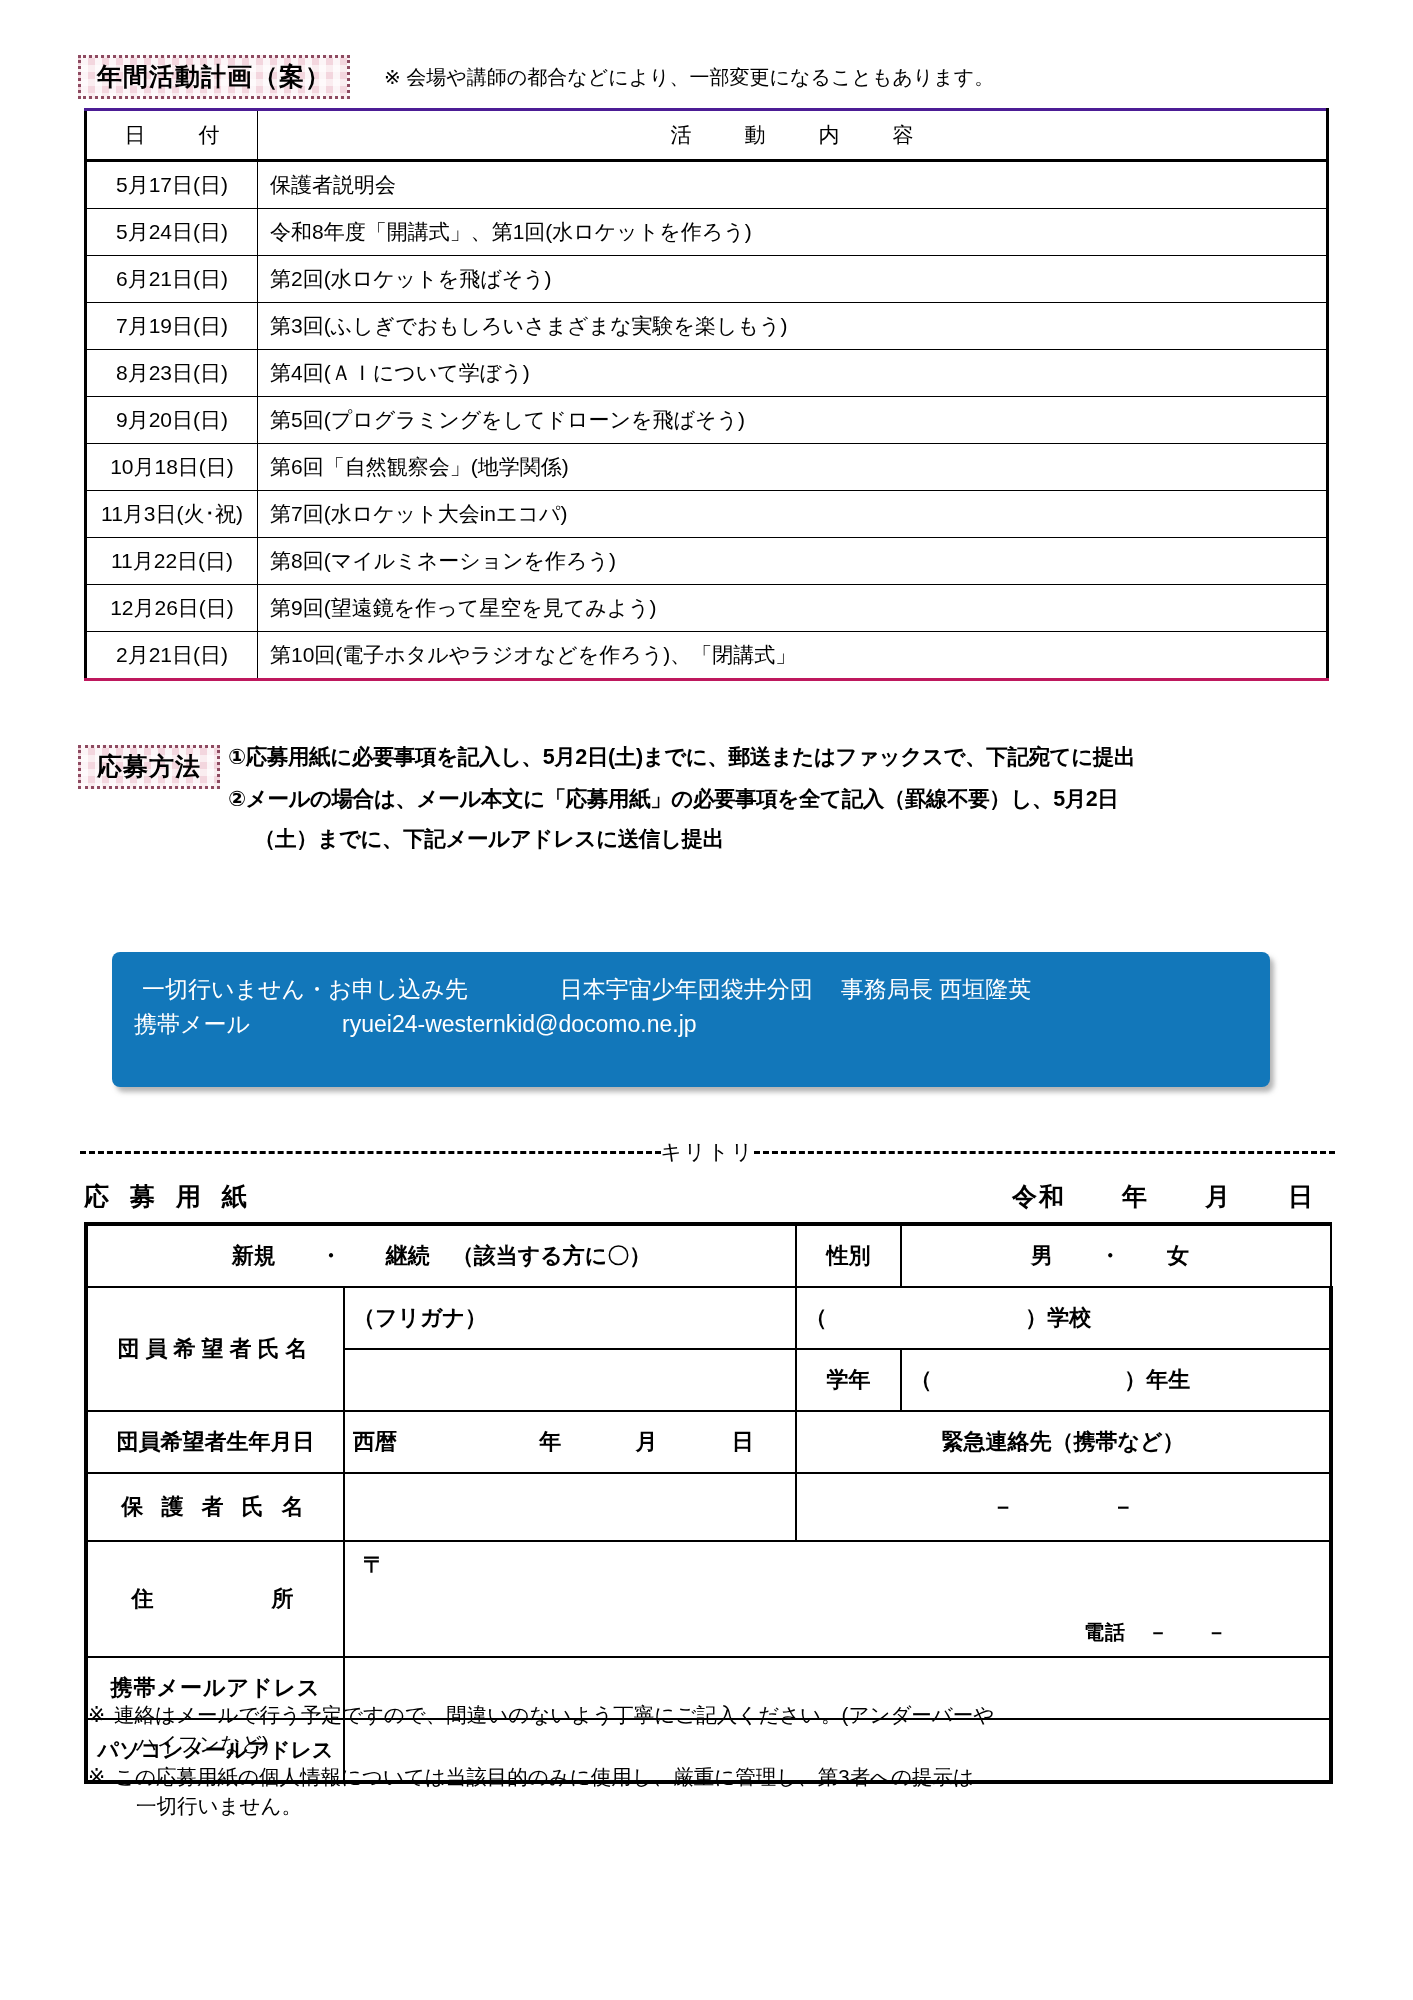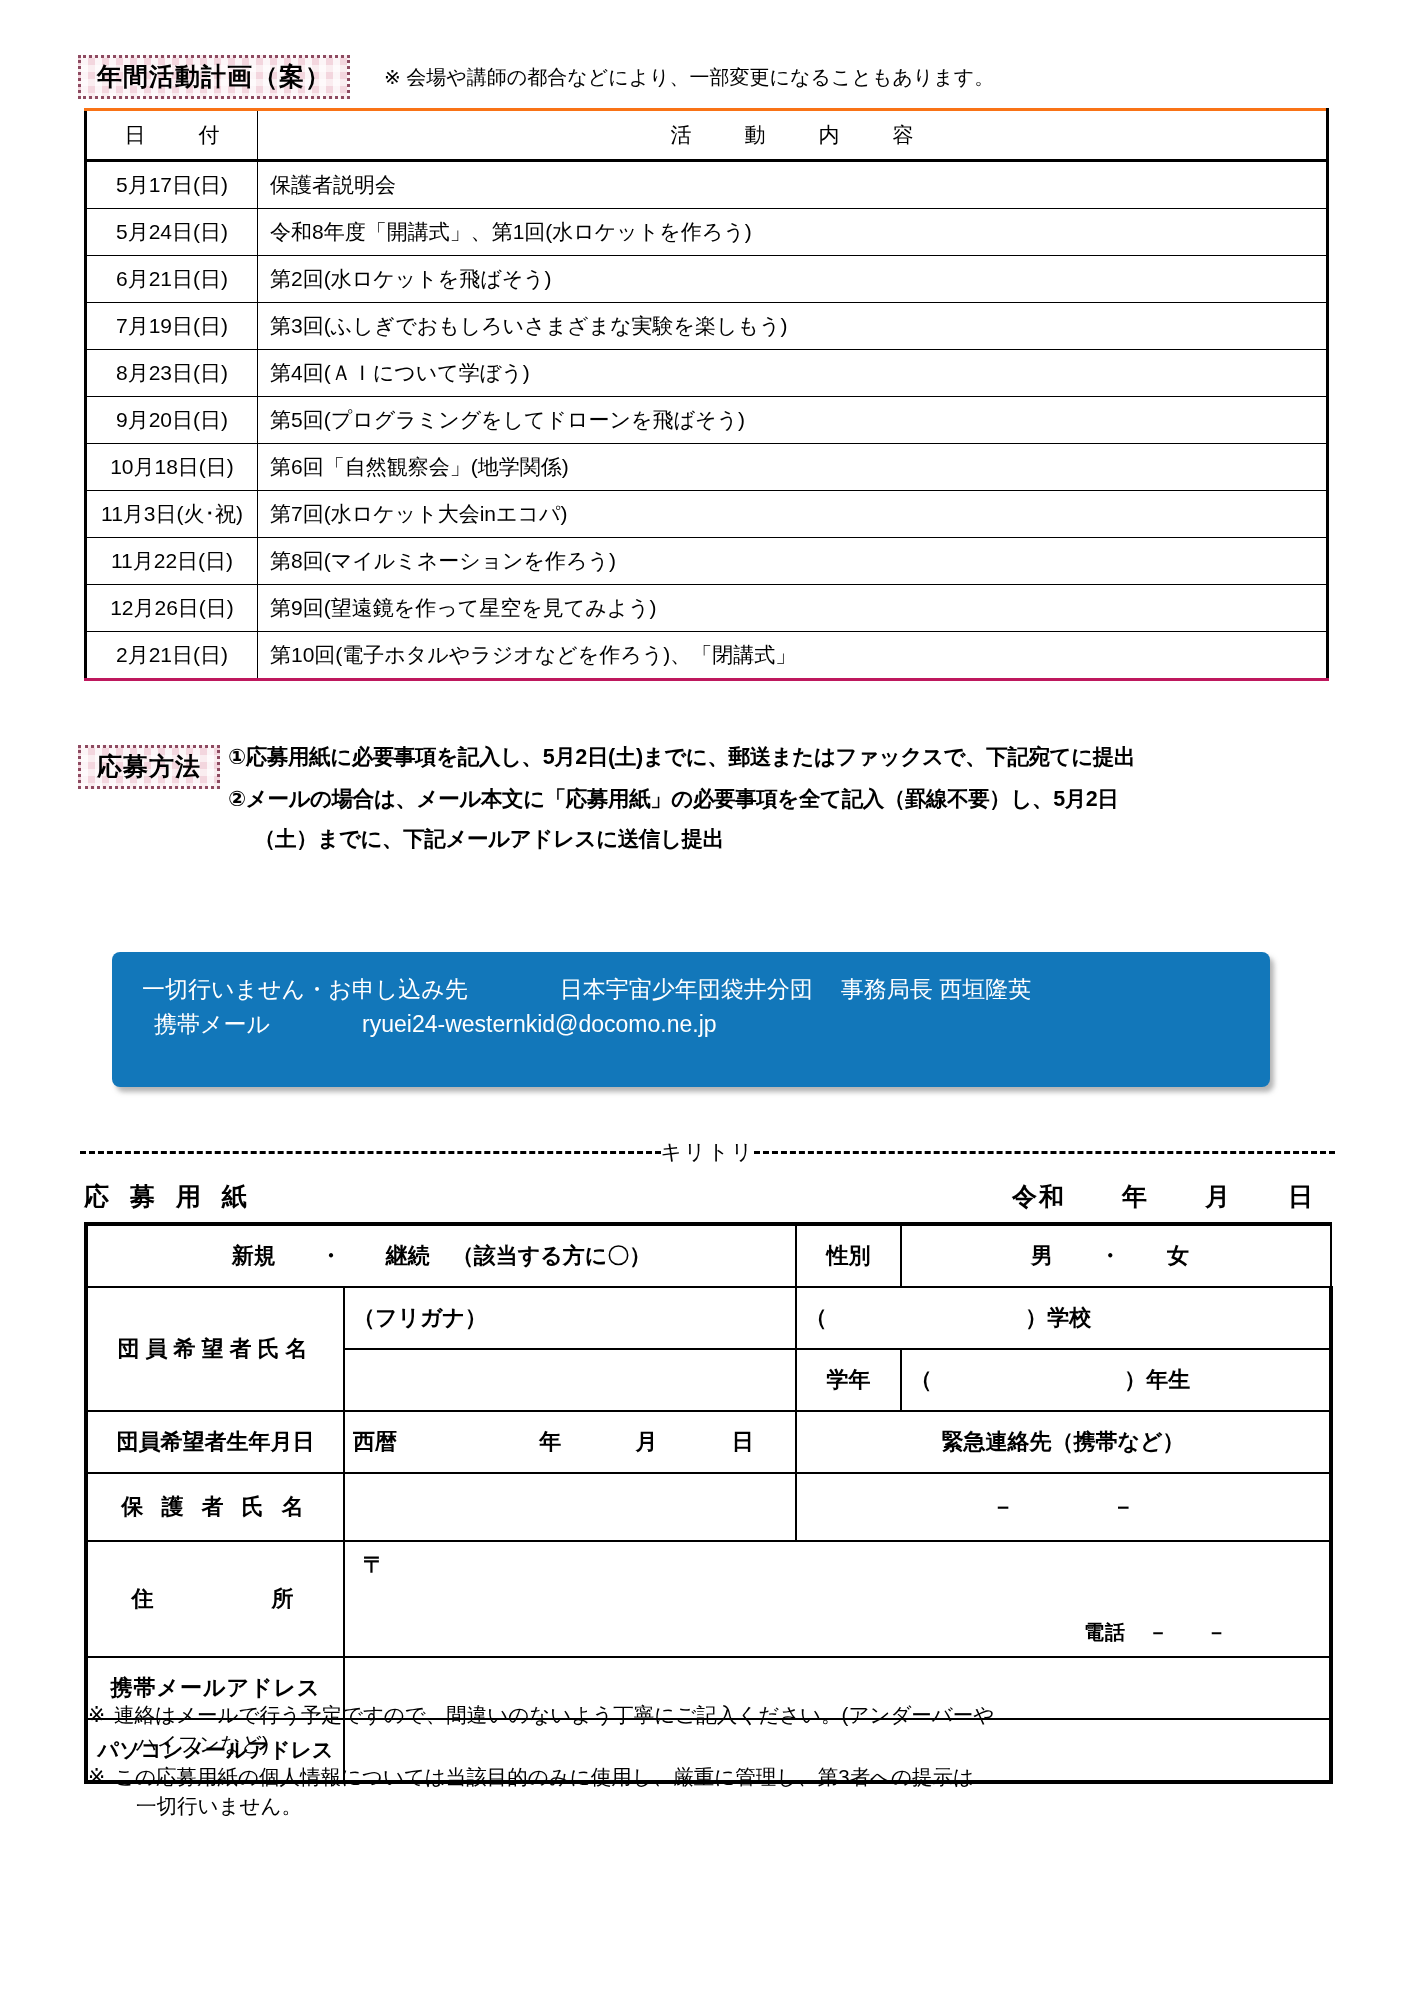--- a/index.html
+++ b/index.html
@@ -47,21 +47,21 @@
   }
   table.plan td{
     border:1px solid #000;
     height:46px;
     font-size:21px;
     padding:0 12px;
     vertical-align:middle;
     white-space:nowrap;
   }
   table.plan tr.header td{
-    border-top:3px solid #f97316;
+    border-top:3px solid #4c1d95;
     border-bottom:3px solid #000;
     text-align:center;
     letter-spacing:16px;
     text-indent:16px;
     height:48px;
   }
   table.plan tr:last-child td{ border-bottom:3px solid #be185d; }
   table.plan td.date{
     width:172px; text-align:center; padding:0 4px;
     border-left:3px solid #000;
@@ -86,21 +86,21 @@
     background:#1277ba;
     border-radius:8px;
     box-shadow:4px 5px 5px rgba(120,120,120,.55);
     color:#fff;
     padding:20px 0 0 0;
     box-sizing:border-box;
   }
   .c-line{ font-size:23px; line-height:1.52; white-space:nowrap; }
   .c-line.l1{ padding-left:30px; }
   .c-line.l2{ padding-left:42px; }
-  .c-line.l3{ padding-left:42px; }
+  .c-line.l3{ padding-left:22px; }
   .gap-m{ display:inline-block; width:28px; }
   .gap-xl{ display:inline-block; width:92px; }
 
   
   .cut{
     position:absolute; left:80px; top:1138px;
     width:1255px;
     display:flex; align-items:center; 
     font-size:21px;
   }

